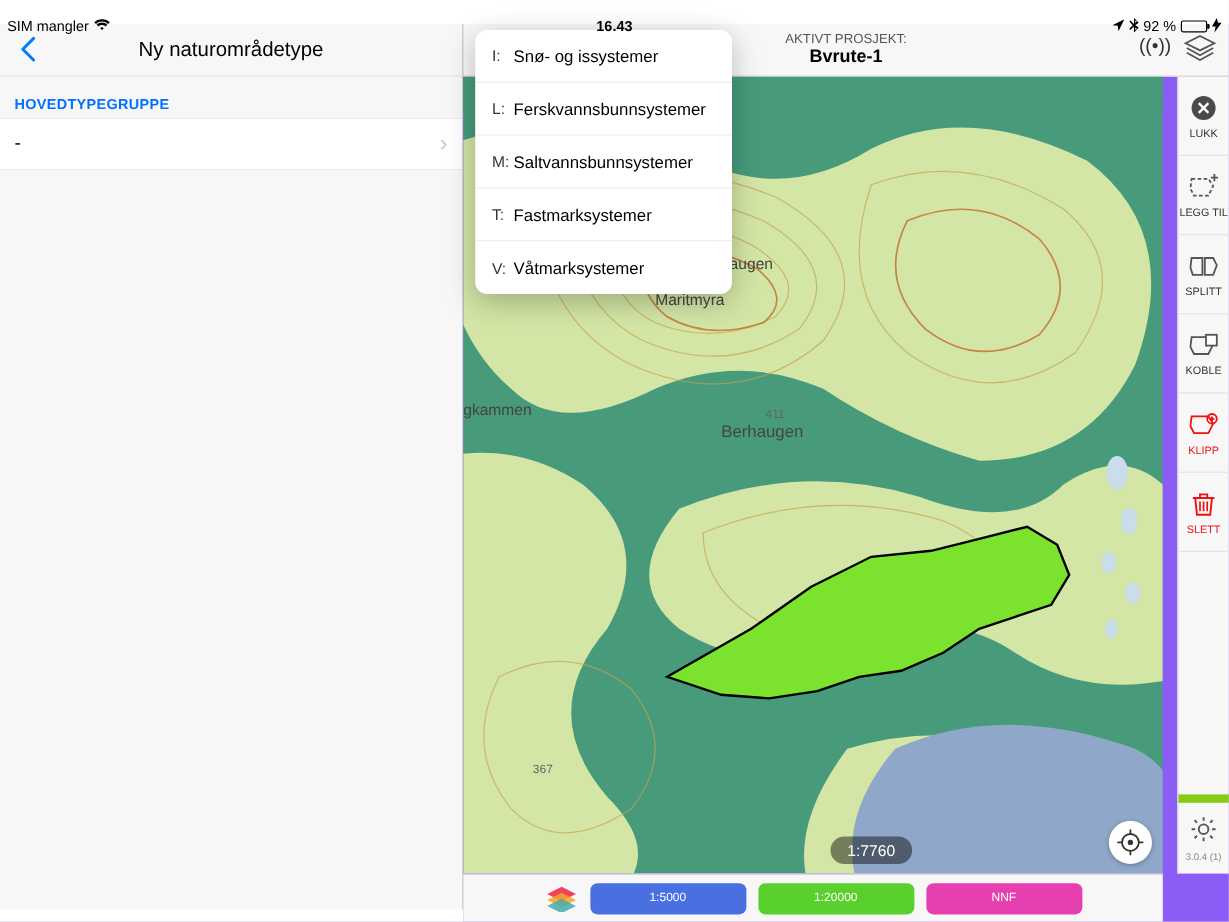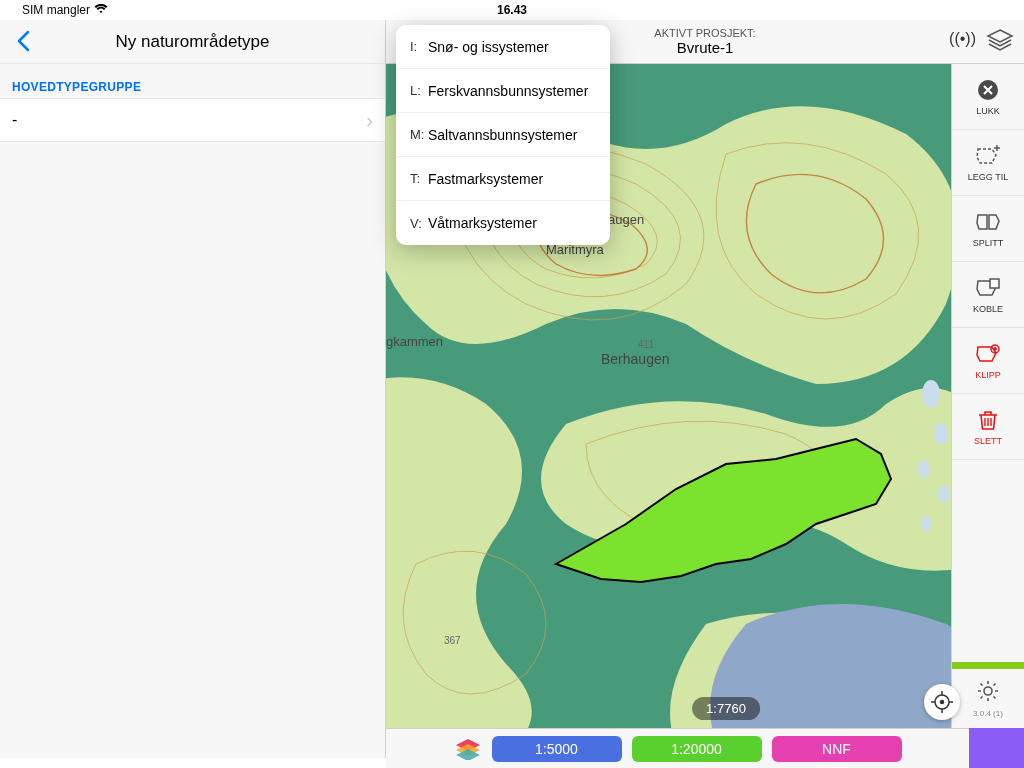--- a/index.html
+++ b/index.html
@@ -1,21 +1,21 @@
 <!DOCTYPE html>
 <html><head>
 <meta charset="utf-8">
 <style>
   * { box-sizing: border-box; margin: 0; padding: 0; font-family: -apple-system, "Helvetica Neue", Arial, sans-serif; }
   html, body { width: 1024px; height: 768px; overflow: hidden; background: #fff; }
 
   
-  .status-bar { position: absolute; top: 0; left: 0; right: 0; height: 20px;
+  .status-bar { position: absolute; top: 12px; left: 0; right: 0; height: 20px;
     font-size: 12px; color: #000; display: flex; align-items: center;
-    padding: 0 22px; z-index: 50; }
+    padding: 0 6px; z-index: 50; }
   .status-left  { flex: 0 0 33%; display: flex; align-items: center; gap: 4px; }
   .status-center{ flex: 0 0 34%; text-align: center; font-weight: 600; }
   .status-right { flex: 0 0 33%; display: flex; justify-content: flex-end; align-items: center; gap: 4px; }
   .battery { width: 22px; height: 10px; border: 1px solid #000; border-radius: 2px; position: relative; }
   .battery::after { content:""; position:absolute; right:-3px; top:2px; width:2px; height:4px; background:#000; border-radius:0 1px 1px 0; }
   .battery .fill { background:#30c030; height:100%; width:92%; }
 
   
   .left-panel { position: absolute; top: 20px; left: 0; width: 386px; bottom: 10px;
     background: #f7f7f7; border-right: 1px solid #d0d0d0; }
@@ -29,52 +29,52 @@
     padding: 0 12px; background:#fff; border-top:1px solid #e8e8e8; border-bottom:1px solid #e8e8e8;}
   .group-row .value { color:#000; }
   .group-row .chev  { color:#c7c7cc; font-size:20px; }
 
   
   .map-panel { position: absolute; top: 20px; left: 386px; right: 0; bottom: 0; background: #8b5cf6; }
 
   .map-header { height: 44px; background: #f7f7f7; border-bottom:1px solid #d0d0d0;
     display:flex; align-items:center; justify-content:center; position:relative; }
   .map-header .proj-label { font-size:11px; color:#555; text-align:center; line-height:1.1; }
-  .map-header .proj-name  { font-size:15px; font-weight:400; color:#000; }
+  .map-header .proj-name  { font-size:15px; font-weight:700; color:#000; }
   .map-header .hdr-icon-right1 { position:absolute; right:48px; top:10px; color:#333; font-size:16px; }
   .map-header .hdr-icon-right2 { position:absolute; right:10px; top:8px; }
 
   .area-banner { position:absolute; top:44px; left:0; right:55px; height:28px;
     background: linear-gradient(#4a9f80, #3f8f72); color:#fff; font-size:13px;
     display:flex; align-items:center; justify-content:center; }
 
   
   .map-canvas { position:absolute; top:44px; left:0; right:55px; bottom:40px;
     overflow:hidden; }
   .map-canvas svg { width:100%; height:100%; display:block; }
 
   
-  .tool-col { position:absolute; top:44px; right:0; width:73px; bottom:40px;
+  .tool-col { position:absolute; top:44px; right:0; width:43px; bottom:40px;
     background:#f7f7f7; border-left:1px solid #d0d0d0; display:flex; flex-direction:column; }
   .tool-btn { height:66px; border-bottom:1px solid #e3e3e3; display:flex;
     flex-direction:column; align-items:center; justify-content:center; gap:3px;
     font-size:9px; color:#333; cursor:pointer; }
   .tool-btn.red { color:#e11; }
   .tool-btn .ic { width:26px; height:26px; display:flex; align-items:center; justify-content:center; }
   .tool-spacer { flex:1; }
   .tool-footer { border-top:7px solid #84cc16; height:66px; display:flex;
     flex-direction:column; align-items:center; justify-content:center; gap:2px; }
   .tool-footer .ver { font-size:8px; color:#888; }
 
   
   .bottom-bar { position:absolute; left:0; right:55px; bottom:0; height:40px;
     background:#f7f7f7; border-top:1px solid #d0d0d0; display:flex;
     align-items:center; justify-content:center; gap:10px; padding:0 10px; }
   .scale-btn { flex:0 0 130px; height:26px; border-radius:6px; color:#fff;
-    font-size:14px; display:flex; align-items:center; justify-content:center;
+    font-size:10px; display:flex; align-items:center; justify-content:center;
     font-weight:500; cursor:pointer; }
   .scale-blue   { background:#4a6fe0; }
   .scale-green  { background:#5ad02e; }
   .scale-pink   { background:#e63fb0; }
   .layers-ic { width:28px; height:22px; }
 
   
   .scale-pill { position:absolute; bottom:48px; left:50%; transform:translateX(-50%);
     background:rgba(0,0,0,.45); color:#fff; font-size:13px; padding:4px 14px;
     border-radius:12px; z-index:6;margin-left:21px; }
@@ -97,20 +97,39 @@
 <div class="status-bar">
   <div class="status-left">
     <span>SIM mangler</span>
     <span>
       <svg width="14" height="10" viewBox="0 0 14 10">
           <path d="M7 9 5.5 7.5a2.2 2.2 0 0 1 3 0Zm-3-3L2.5 4.5a6.4 6.4 0 0 1 9 0L10 6a4.3 4.3 0 0 0-6 0Zm-2-2L.5 2.5a9.2 9.2 0 0 1 13 0L12 4a7.1 7.1 0 0 0-10 0Z" fill="#000"></path>
         </svg>
     </span>
   </div>
   <div class="status-center">16.43</div>
+  <div class="status-right">
+    <span>
+      <svg width="10" height="10" viewBox="0 0 10 10">
+          <path d="M0 5 10 0 5 10 4.5 5.5Z" fill="#000"></path>
+        </svg>
+    </span>
+    <span>
+      <svg width="8" height="12" viewBox="0 0 8 12">
+          <path d="M4 0v5L1 2 0 3l3 3-3 3 1 1 3-3v5l4-4-3-2 3-2Zm1 2 1.5 1L5 4Zm0 8V8l1.5 1Z" fill="#000"></path>
+        </svg>
+    </span>
+    <span>92 %</span>
+    <span class="battery"><span class="fill"></span></span>
+    <span>
+      <svg width="8" height="12" viewBox="0 0 8 12">
+          <path d="M4 0 0 7h3l-1 5 6-8H5Z" fill="#000"></path>
+        </svg>
+    </span>
+  </div>
 </div>
 
 <div class="left-panel">
   <div class="left-header">
     <div class="back">
       <svg width="14" height="22" viewBox="0 0 14 22">
           <path d="M12 2 3 11l9 9" stroke="#007aff" stroke-width="2.5" fill="none" stroke-linecap="round" stroke-linejoin="round"></path>
         </svg>
     </div>
     <div class="title">Ny naturområdetype</div>

